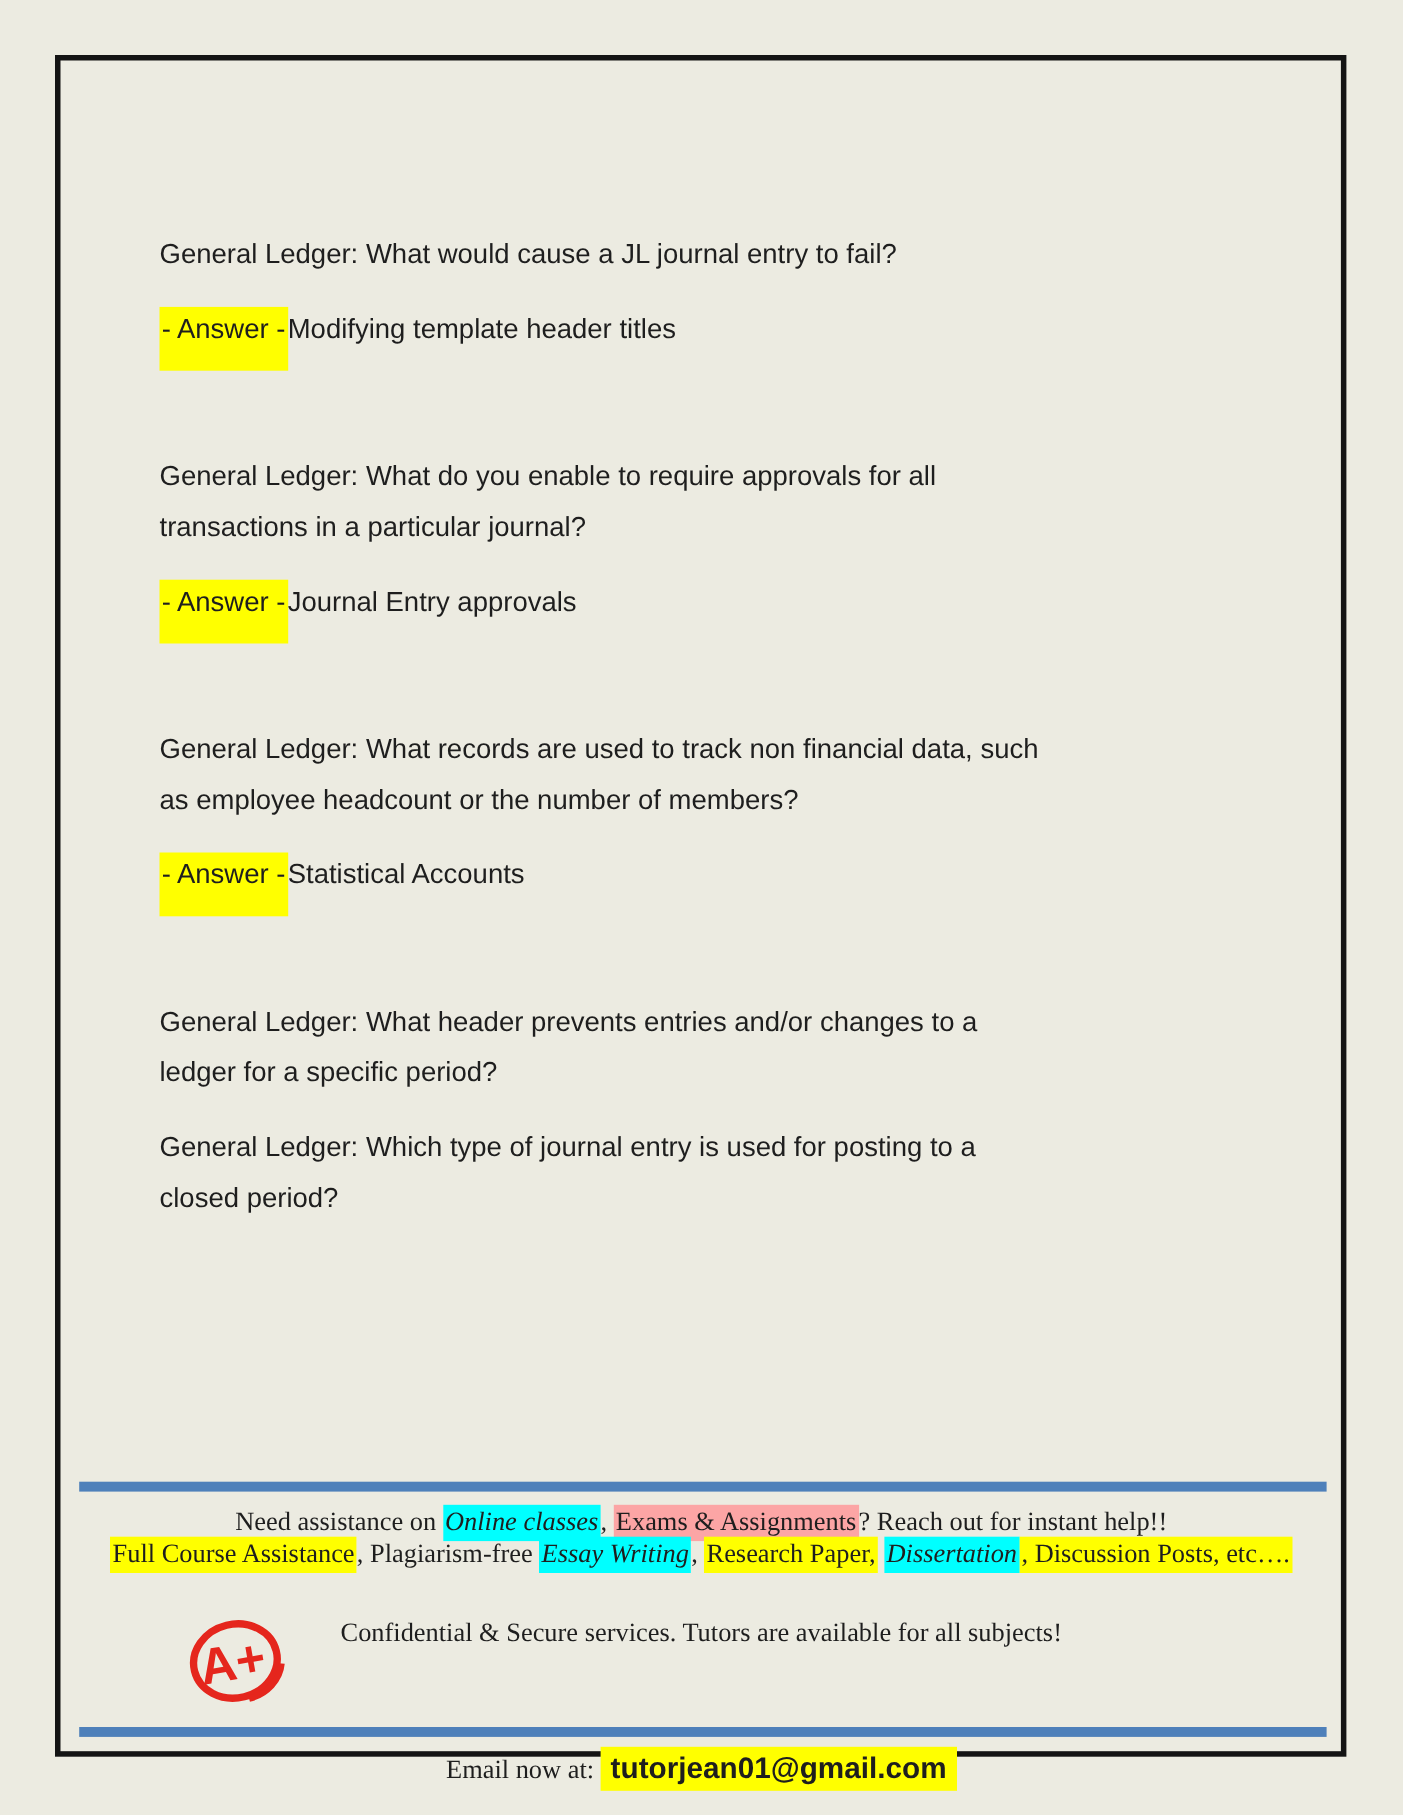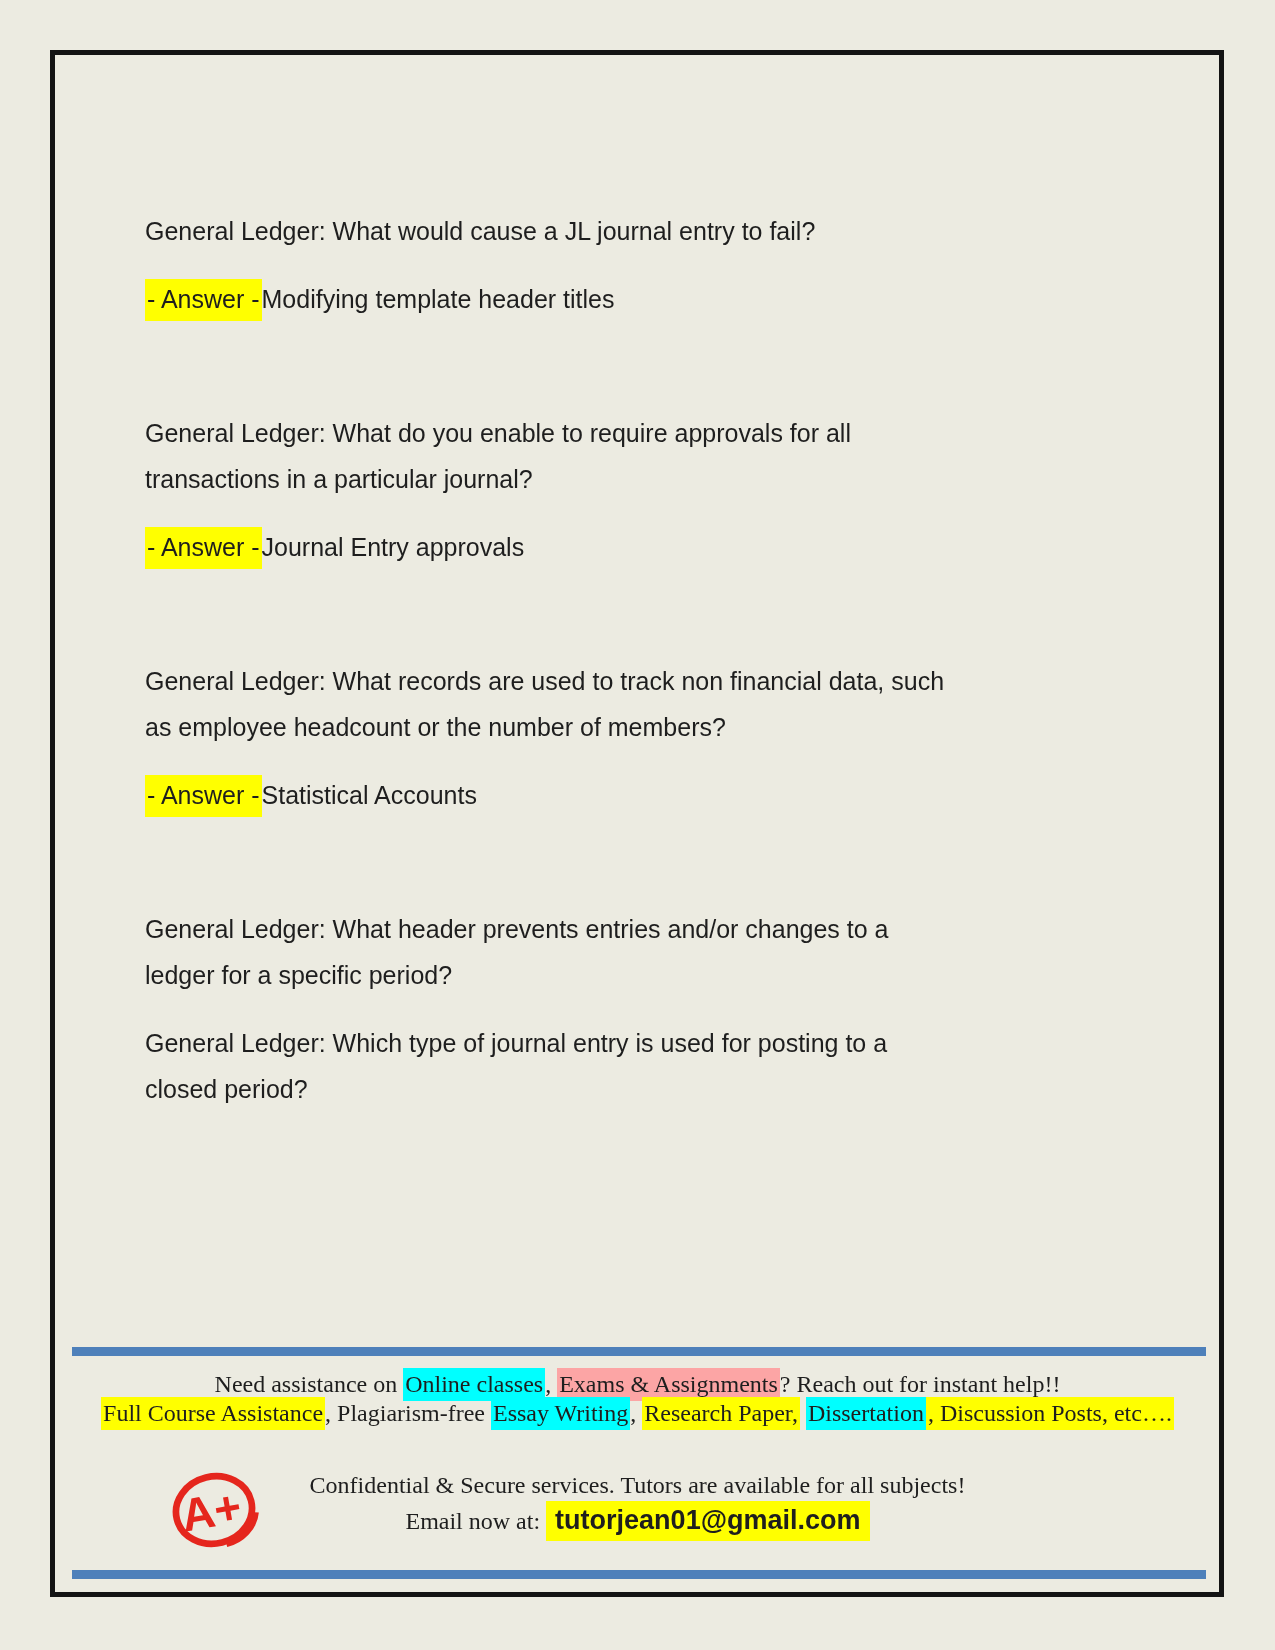--- a/index.html
+++ b/index.html
@@ -25,42 +25,42 @@
     margin:0 0 22px 0;
     font-size:25px;line-height:46px;
     white-space:pre-line;
   }
   .qa-answer{
     margin:0 0 88px 0;
     font-size:25px;line-height:46px;
   }
   .answer-hl{
     background:#FFFF00;
-    padding:6px 2px 8px 2px;
+    padding:6px 2px 24px 2px;
   }
   
   .rule{
     position:absolute;left:72px;width:1134px;height:9px;
     background:#4E80BA;
   }
   .rule-top{top:1347px;}
   .rule-bottom{top:1570px;}
   .footer-line{
     position:absolute;left:60px;width:1155px;
     text-align:center;
     font-family:"Liberation Serif", serif;
     font-size:24px;line-height:30px;
     white-space:nowrap;
   }
   .footer-line1{top:1369px;}
   .footer-line2{top:1398px;}
   .footer-line3{top:1470px;}
-  .footer-email{top:1505px;}
+  .footer-email{top:1592px;}
   .hl{padding:3px 2px 4px 2px;}
-  .hl-cyan{background:#00FFFF;}
+  .hl-cyan{background:#00FFFF;font-style:italic;}
   .hl-green{background:#fca5a5;}
   .hl-yellow{background:#FFFF00;}
   .email-text{
     font-family:"Liberation Sans", sans-serif;
     font-weight:bold;
     font-size:27px;
     background:#FFFF00;
     padding:4px 9px 6px 9px;
     margin-left:6px;
   }

